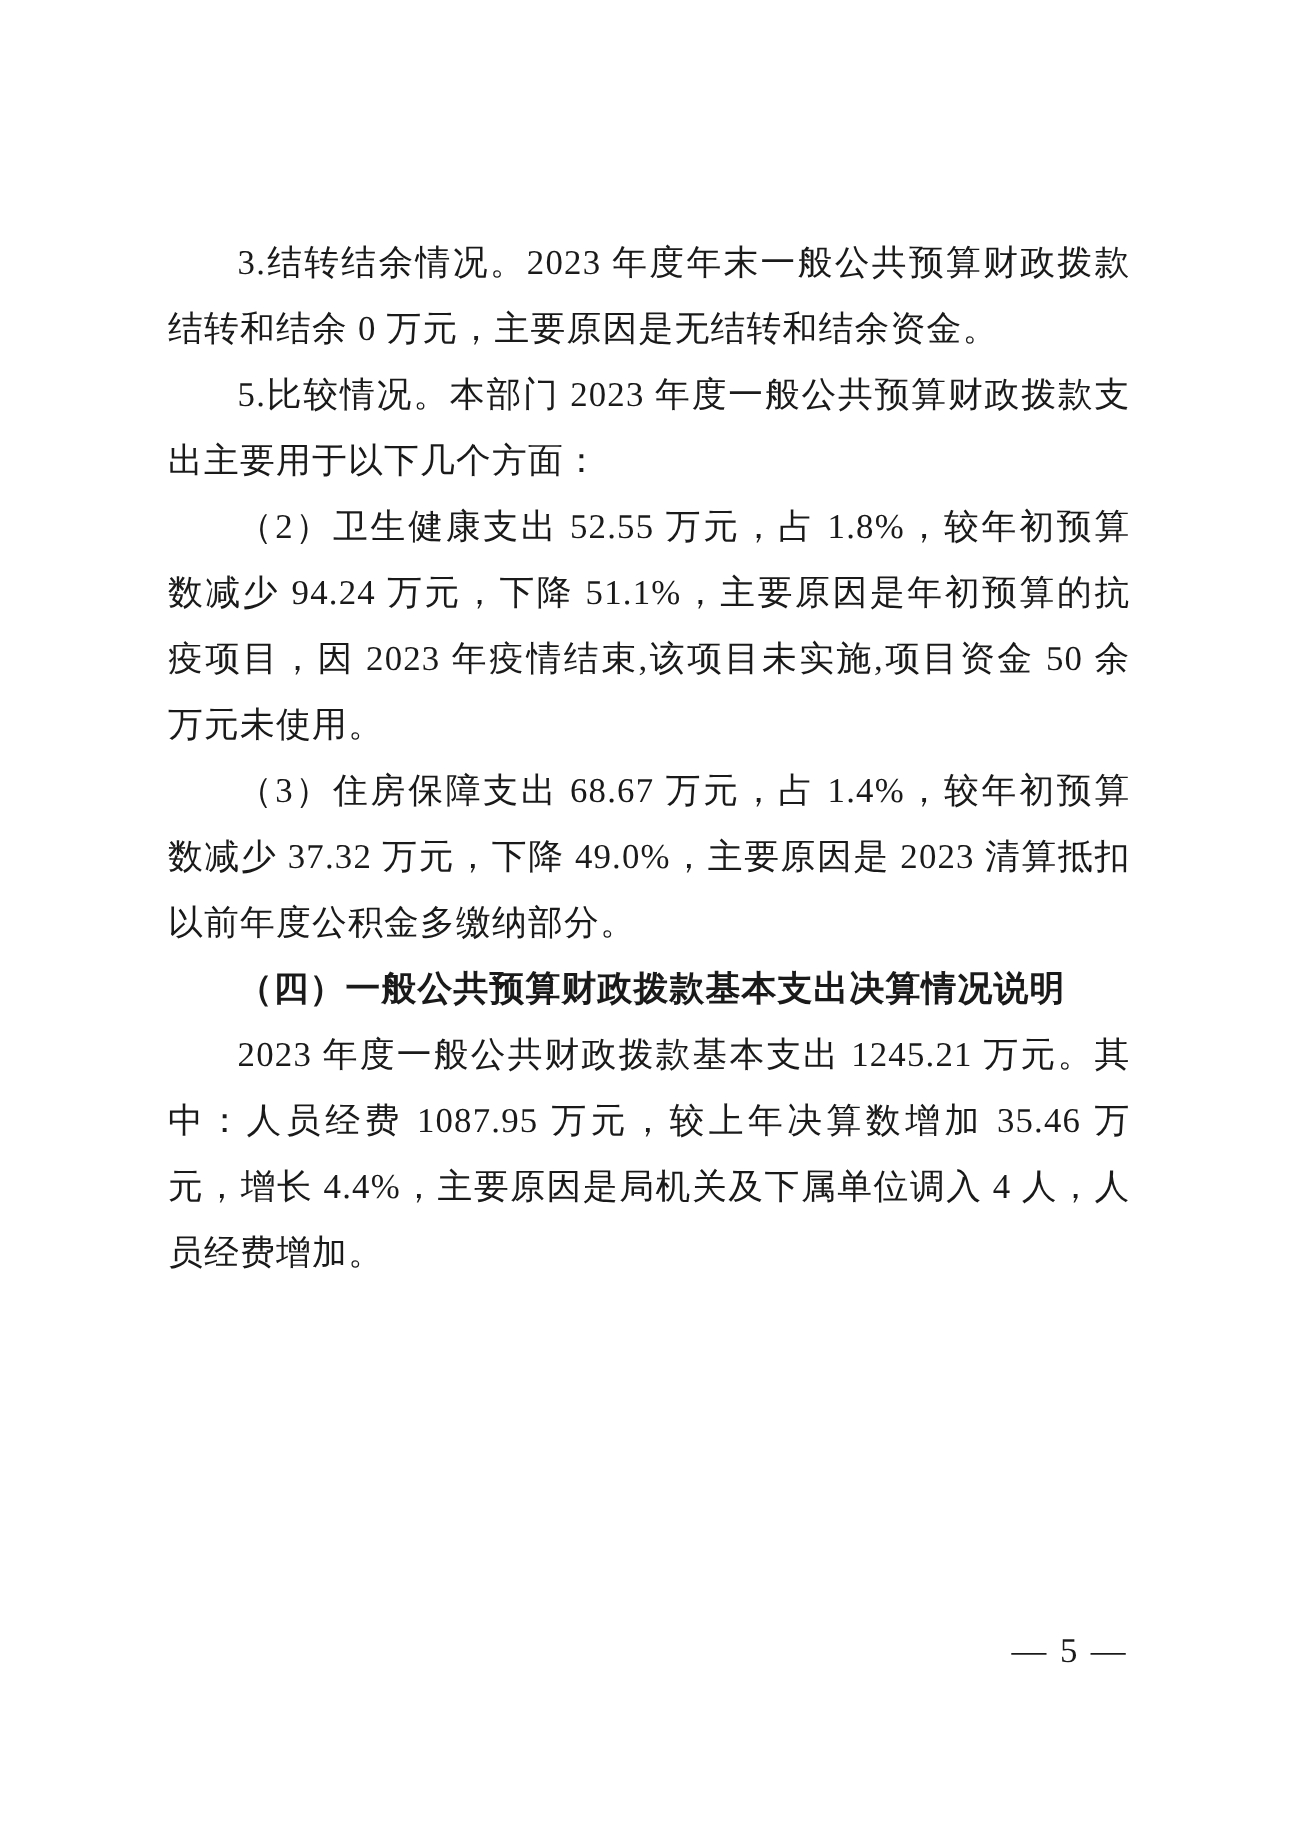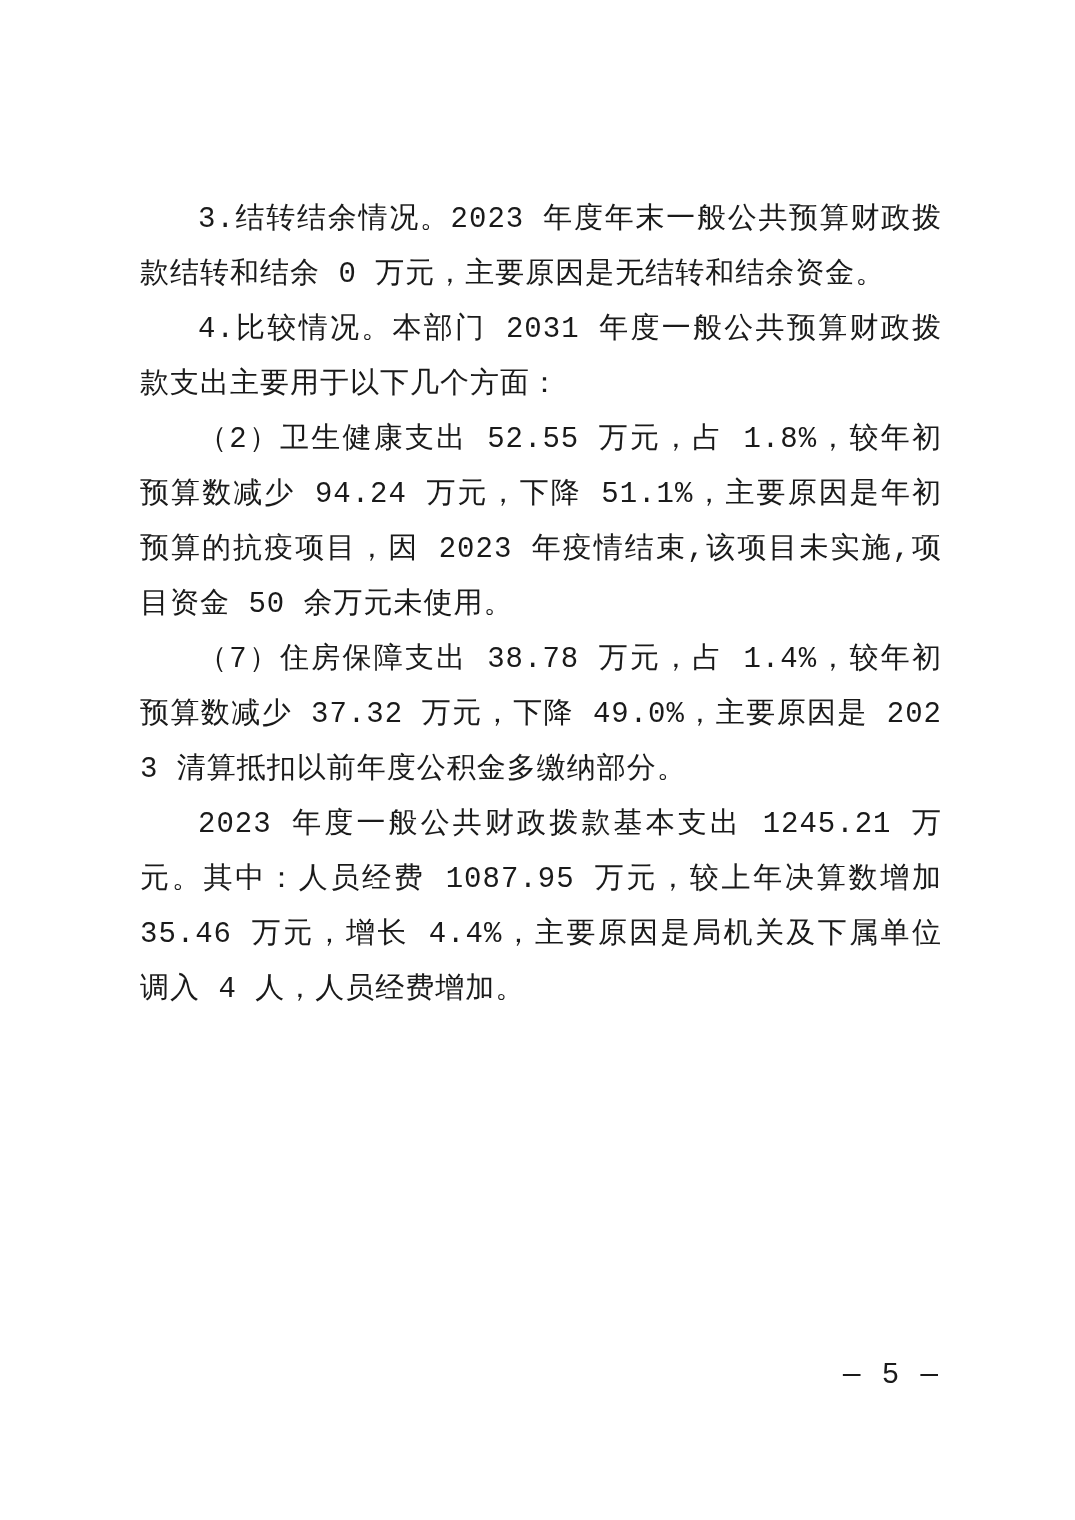--- a/index.html
+++ b/index.html
@@ -5,21 +5,21 @@
   html, body {
     margin: 0;
     padding: 0;
     background: #ffffff;
   }
   .page {
     position: relative;
     width: 1075px;
     height: 1520px;
     background: #ffffff;
-    font-family: Liberation Mono, monospace;
+    font-family: Liberation Serif, serif;
     color: #1a1a1a;
     overflow: hidden;
   }
   .content {
     position: absolute;
     left: 140px;
     top: 192px;
     width: 802px;
   }
   .para {
@@ -43,19 +43,20 @@
     letter-spacing: 2px;
     color: #1a1a1a;
   }
 </style>
 </head>
 <body>
 
 <div class="page">
   <div class="content">
     <p class="para">3.结转结余情况。2023 年度年末一般公共预算财政拨款结转和结余 0 万元，主要原因是无结转和结余资金。</p>
-    <p class="para">4.比较情况。本部门 2031 年度一般公共预算财政拨款支出主要用于以下几个方面：</p>
+    <p class="para">5.比较情况。本部门 2023 年度一般公共预算财政拨款支出主要用于以下几个方面：</p>
     <p class="para">（2）卫生健康支出 52.55 万元，占 1.8%，较年初预算数减少 94.24 万元，下降 51.1%，主要原因是年初预算的抗疫项目，因 2023 年疫情结束,该项目未实施,项目资金 50 余万元未使用。</p>
-    <p class="para">（7）住房保障支出 38.78 万元，占 1.4%，较年初预算数减少 37.32 万元，下降 49.0%，主要原因是 2023 清算抵扣以前年度公积金多缴纳部分。</p>
+    <p class="para">（3）住房保障支出 68.67 万元，占 1.4%，较年初预算数减少 37.32 万元，下降 49.0%，主要原因是 2023 清算抵扣以前年度公积金多缴纳部分。</p>
+    <p class="para heading">（四）一般公共预算财政拨款基本支出决算情况说明</p>
     <p class="para">2023 年度一般公共财政拨款基本支出 1245.21 万元。其中：人员经费 1087.95 万元，较上年决算数增加 35.46 万元，增长 4.4%，主要原因是局机关及下属单位调入 4 人，人员经费增加。</p>
   </div>
   <div class="footer">— 5 —</div>
 </div>
 
 </body></html>

